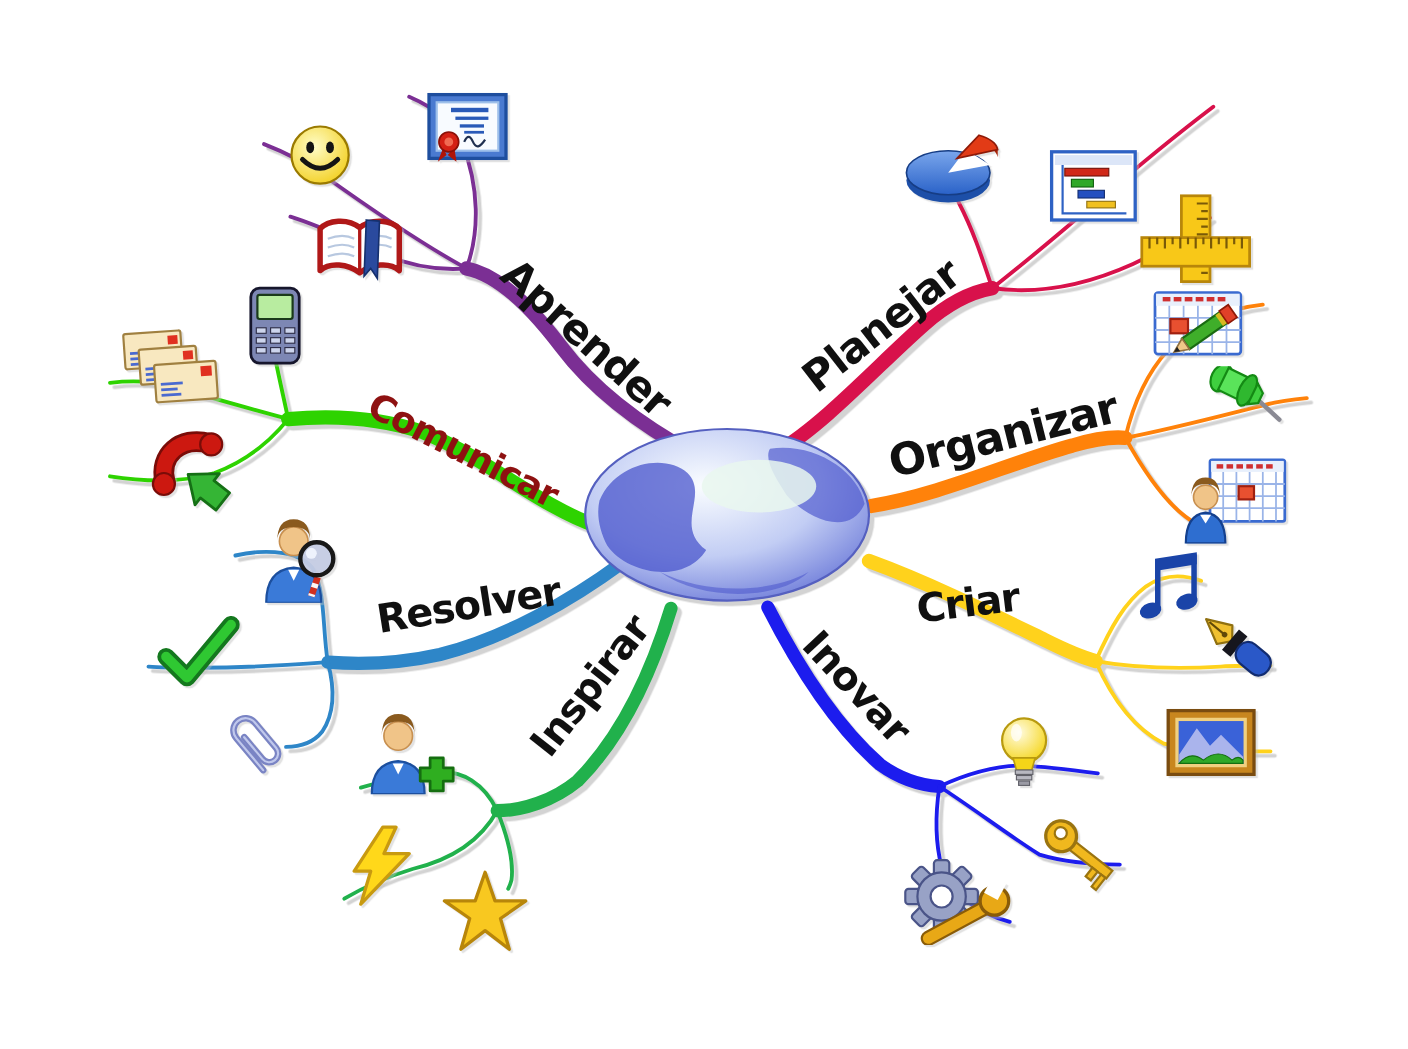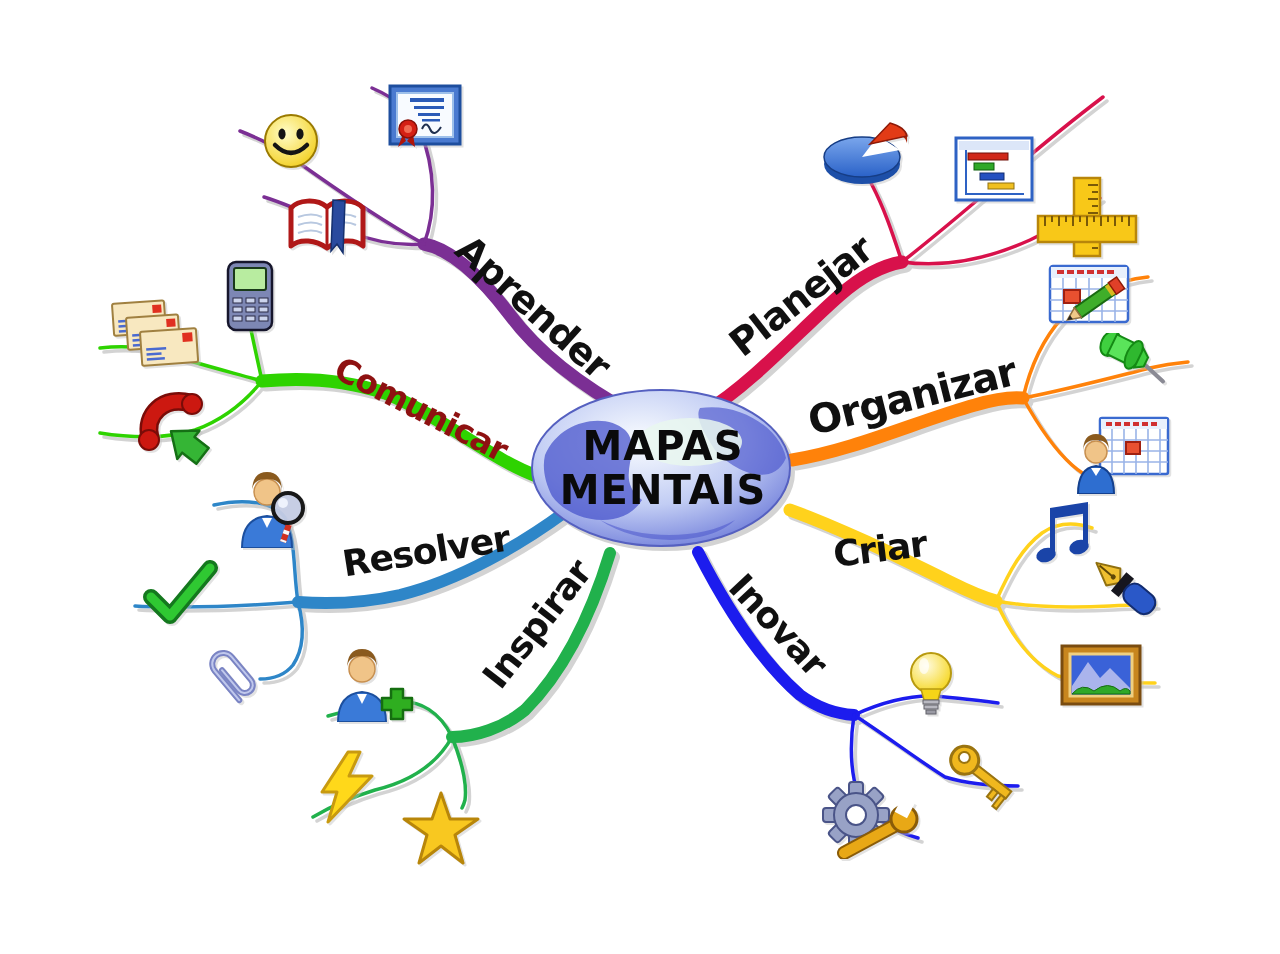--- a/index.html
+++ b/index.html
@@ -73,24 +73,20 @@
 
     <g>
       <ellipse cx="661" cy="468" rx="129" ry="78" fill="url(#gGlobe)" stroke="#5560c0" stroke-width="2"></ellipse>
       <path d="M545 455 C560 420 605 412 625 430 C645 450 612 478 642 500 C622 532 570 522 552 496 C545 482 542 468 545 455 Z" fill="#4a55cc" opacity="0.75"></path>
       <path d="M700 408 C740 402 780 428 786 458 C772 490 732 470 715 450 C706 436 694 418 700 408 Z" fill="#4a55cc" opacity="0.65"></path>
       <path d="M600 520 C640 540 700 540 735 520 C710 545 640 548 600 520 Z" fill="#4a55cc" opacity="0.55"></path>
       <ellipse cx="690" cy="442" rx="52" ry="24" fill="#e9f7ee" opacity="0.85"></ellipse>
     </g>
   </svg>
 
-  <div class="center-node">
-    <div>MAPAS</div>
-    <div>MENTAIS</div>
-  </div>
 
   <div class="label" style="left: 533px; top: 307px; font-size: 38px; transform: translate(-50%, -50%) rotate(42deg); color: rgb(16, 16, 16);">Aprender</div>
   <div class="label" style="left: 801px; top: 296px; font-size: 38px; transform: translate(-50%, -50%) rotate(-38deg); color: rgb(16, 16, 16);">Planejar</div>
   <div class="label" style="left: 421px; top: 409px; font-size: 33px; transform: translate(-50%, -50%) rotate(27deg); color: rgb(142, 17, 17);">Comunicar</div>
   <div class="label" style="left: 912px; top: 396px; font-size: 40px; transform: translate(-50%, -50%) rotate(-14deg); color: rgb(16, 16, 16);">Organizar</div>
   <div class="label" style="left: 426px; top: 551px; font-size: 36px; transform: translate(-50%, -50%) rotate(-9deg); color: rgb(16, 16, 16);">Resolver</div>
   <div class="label" style="left: 880px; top: 549px; font-size: 36px; transform: translate(-50%, -50%) rotate(-7deg); color: rgb(16, 16, 16);">Criar</div>
   <div class="label" style="left: 537px; top: 624px; font-size: 36px; transform: translate(-50%, -50%) rotate(-52deg); color: rgb(16, 16, 16);">Inspirar</div>
   <div class="label" style="left: 778px; top: 625px; font-size: 36px; transform: translate(-50%, -50%) rotate(47deg); color: rgb(16, 16, 16);">Inovar</div>
 

